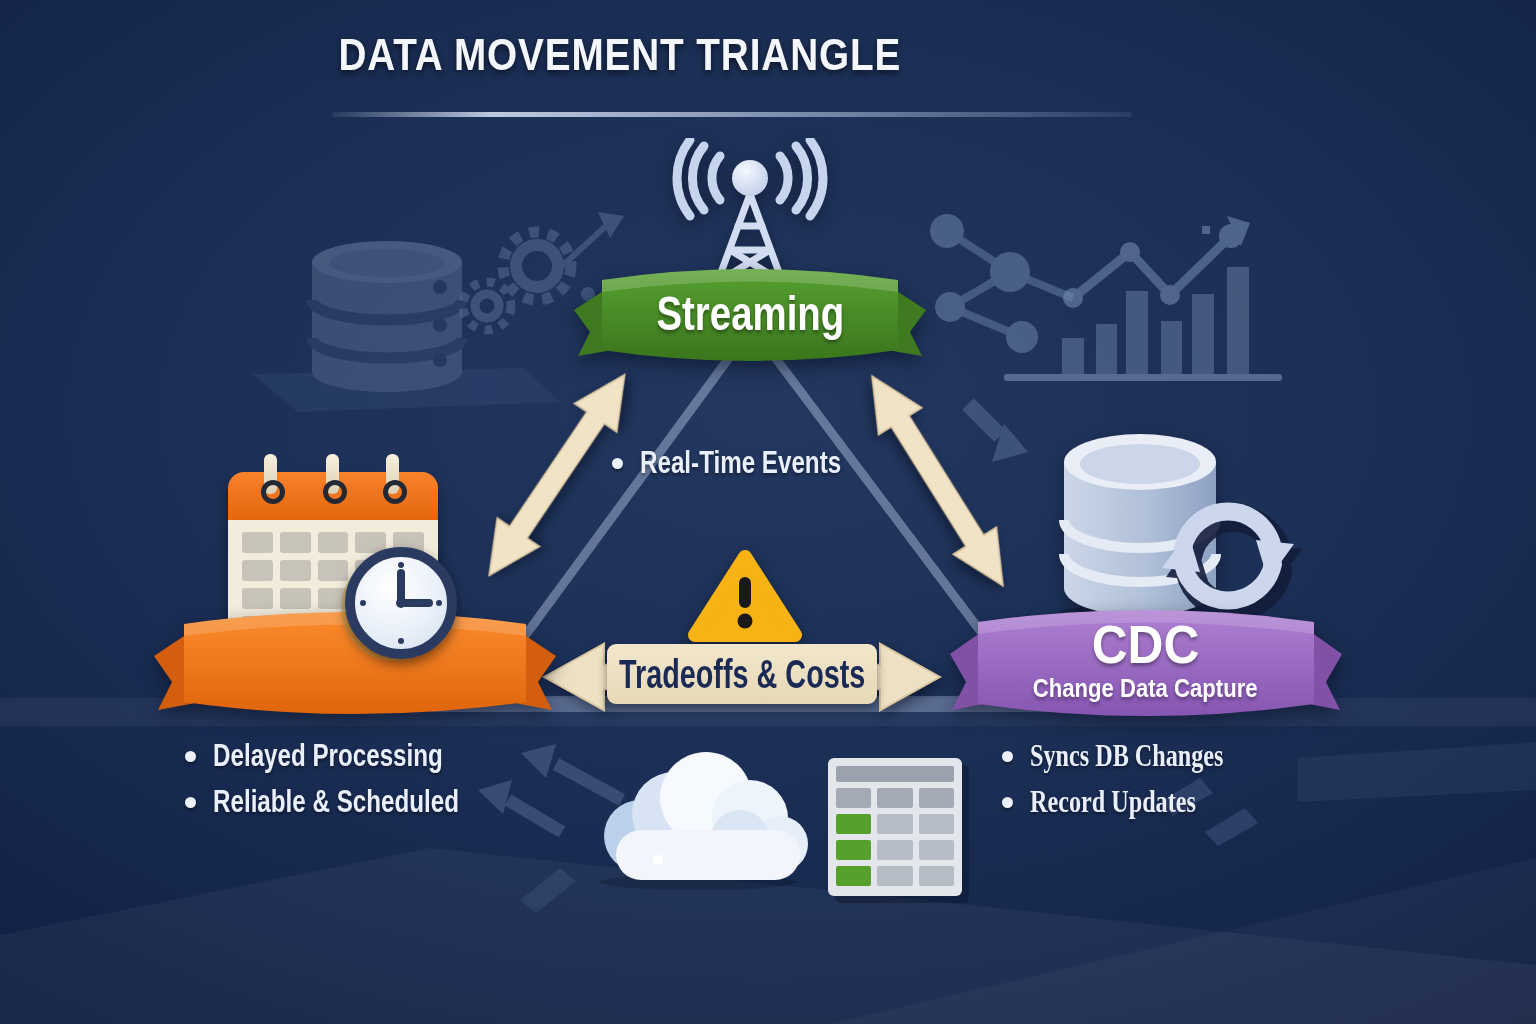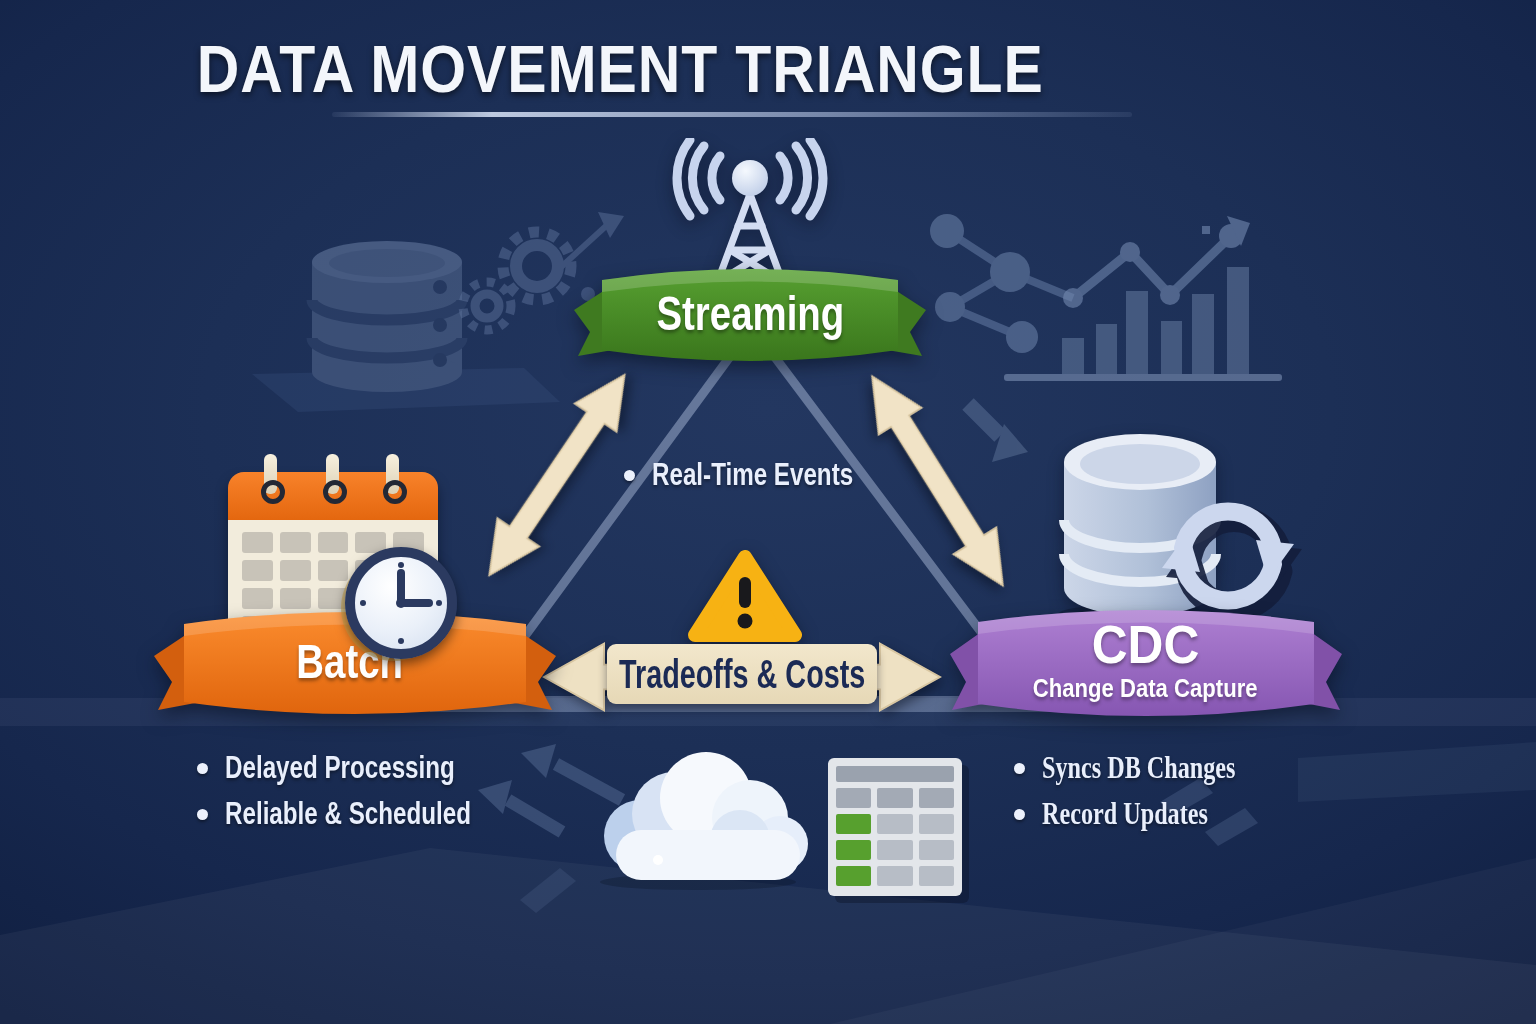--- a/index.html
+++ b/index.html
@@ -6,32 +6,32 @@
   .canvas{
     position:relative;width:1536px;height:1024px;overflow:hidden;
     font-family:"Liberation Sans","DejaVu Sans",sans-serif;
     background:
       radial-gradient(ellipse 1250px 760px at 50% 40%, #233760 0%, #1c2f56 45%, #16274d 75%, #101f41 100%);
   }
   .abs{position:absolute;}
   
   .title{
     left:0;top:30px;width:1240px;text-align:center;z-index:8;
-    font-size:67px;font-weight:bold;color:#f3f6fb;letter-spacing:1px;
+    font-size:44px;font-weight:bold;color:#f3f6fb;letter-spacing:1px;
     text-shadow:0 3px 7px rgba(0,0,0,.55);
   }
   .title .txt{display:inline-block;transform:scaleX(.88);}
   .title-underline{
     left:332px;top:112px;width:800px;height:5px;border-radius:3px;z-index:8;
     background:linear-gradient(90deg,rgba(170,186,220,.08),rgba(218,229,249,.85) 20%,rgba(190,205,236,.55) 62%,rgba(160,178,212,.10));
   }
   
   .cond{display:inline-block;transform-origin:center;}
   
-  .bullets{list-style:none;margin:12px;padding:0;z-index:7;}
+  .bullets{list-style:none;margin:0;padding:0;z-index:7;}
   .bullets li{height:46px;display:flex;align-items:center;white-space:nowrap;}
   .bullets .dot{width:11px;height:11px;border-radius:50%;background:#ecf1fc;margin-right:17px;flex:0 0 auto;
     box-shadow:0 2px 3px rgba(0,0,0,.4);}
   .bullets .btxt{font-size:31px;font-weight:bold;color:#e9effc;text-shadow:0 2px 4px rgba(0,0,0,.45);
     display:inline-block;transform:scaleX(.78);transform-origin:left center;}
   
   .ribbon{z-index:5;filter:drop-shadow(0 7px 9px rgba(4,9,24,.5));}
   .ribbon-label{z-index:6;display:flex;align-items:center;justify-content:center;color:#fff;
     font-weight:bold;text-shadow:0 3px 4px rgba(0,0,0,.35);}
   
@@ -295,23 +295,20 @@
           <stop offset="1" stop-color="#e0650d"></stop>
       </linearGradient>
     </defs>
     <polygon points="40,34 4,58 22,84 8,112 72,100" fill="#d35f0e"></polygon>
     <polygon points="370,34 406,58 388,84 402,112 338,100" fill="#d35f0e"></polygon>
     <polygon points="40,34 72,100 86,104 58,36" fill="#a84707"></polygon>
     <polygon points="370,34 338,100 324,104 352,36" fill="#a84707"></polygon>
     <path d="M34,26 Q205,2 376,26 L376,104 Q205,128 34,104 Z" fill="url(#orgGrad)"></path>
     <path d="M34,26 Q205,2 376,26 L376,38 Q205,15 34,38 Z" fill="rgba(255,255,255,0.16)"></path>
   </svg>
-  <div class="abs ribbon-label" style="left:205px;top:632px;width:290px;height:58px;font-size:48px;">
-    <span class="cond" style="transform:scaleX(.8)">Batch</span>
-  </div>
 
   <div class="abs clock">
     <div class="tick" style="left:43px;top:5px"></div>
     <div class="tick" style="left:81px;top:43px"></div>
     <div class="tick" style="left:43px;top:81px"></div>
     <div class="tick" style="left:5px;top:43px"></div>
     <div class="hand" style="left:42px;top:12px;width:8px;height:36px;"></div>
     <div class="hand" style="left:46px;top:42px;width:32px;height:8px;"></div>
     <div class="cap"></div>
   </div>

